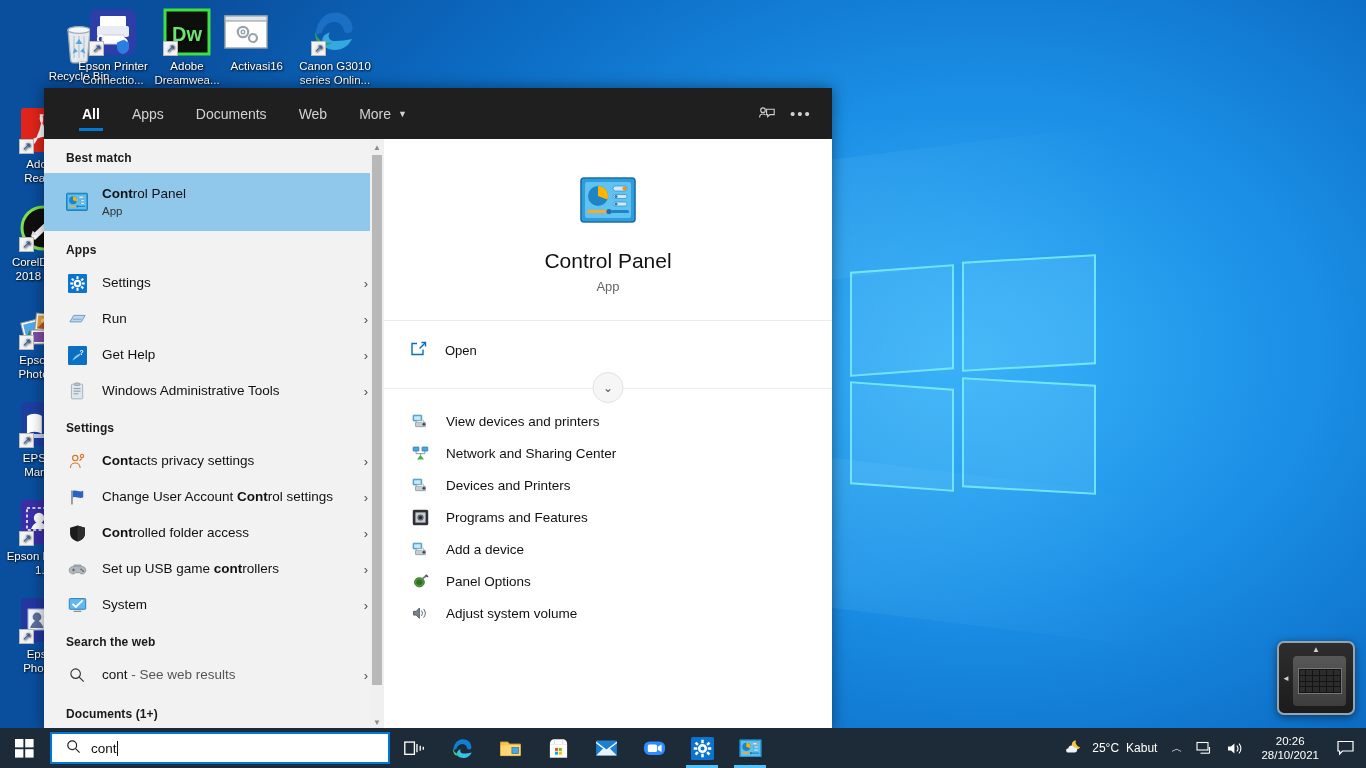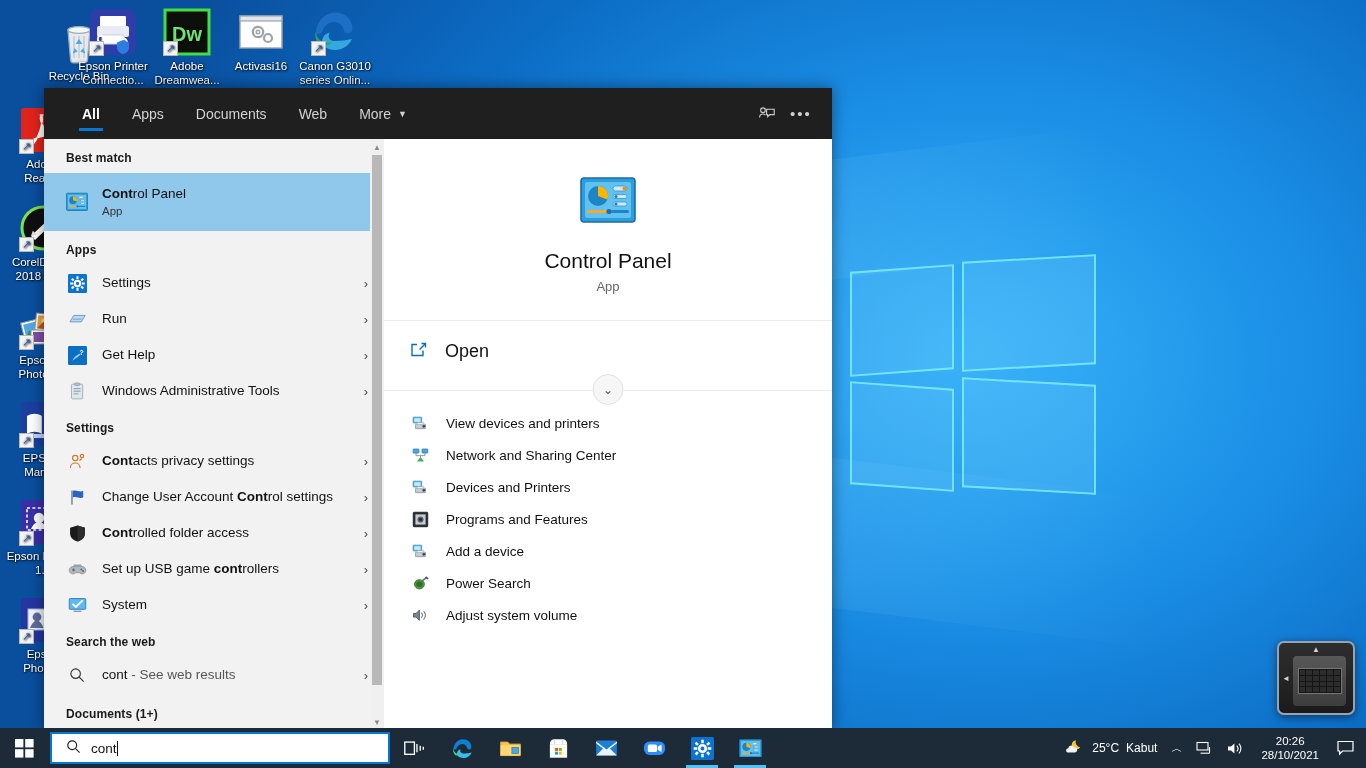--- a/index.html
+++ b/index.html
@@ -103,21 +103,21 @@
   #sthumb { position:absolute; left:2px; right:2px; top:16px; height:530px; background:#b8b8b8; }
 
   
   #preview { flex:1; background:#fff; display:flex; flex-direction:column; min-width:0; }
   #pv-hero { padding:38px 0 26px; text-align:center; border-bottom:1px solid #ececec; }
   #pv-hero .hero-ico { margin:0 auto 22px; }
   #pv-title { font-size:21px; color:#111; font-weight:400; }
   #pv-sub { font-size:13px; color:#666; margin-top:6px; }
   #pv-actions { position:relative; border-bottom:1px solid #ececec; padding:14px 0 22px; }
   .pv-act { display:flex; align-items:center; gap:18px; padding:6px 0 6px 26px; cursor:default; }
-  .pv-act .lbl { font-size:18px; color:#111; }
+  .pv-act .lbl { font-size:13px; color:#111; }
   #pv-expand {
     position:absolute; left:50%; bottom:-15px; transform:translateX(-50%);
     width:31px; height:31px; border-radius:50%; background:#f6f6f6;
     border:1px solid #e2e2e2; display:flex; align-items:center; justify-content:center;
     font-size:12px; color:#555;
   }
   #pv-recent { flex:1; padding:16px 0 0; overflow:hidden; }
   #pv-recent .sec-head { padding:0 0 10px 26px; }
   .rc-row { display:flex; align-items:center; gap:16px; padding:0 0 0 26px; height:32px; cursor:default; }
   .rc-row .lbl { font-size:13.5px; color:#111; }
@@ -207,21 +207,21 @@
         </svg><span class="shortcut-arrow">↗</span></div>
       <span class="lbl">Epson Printer Connectio...</span>
     </div>
     <div class="dicon" style="left: 150px; top: 8px;">
       <div class="gfx"><svg width="48" height="48" viewBox="0 0 48 48">
           <rect x="2" y="2" width="44" height="44" fill="#0c0f0a" stroke="#3fe03f" stroke-width="3"></rect>
           <text x="24" y="33" font-family="Liberation Sans, sans-serif" font-size="20" font-weight="bold" fill="#6ee26e" text-anchor="middle">Dw</text>
         </svg><span class="shortcut-arrow">↗</span></div>
       <span class="lbl">Adobe Dreamwea...</span>
     </div>
-    <div class="dicon" style="left: 224px; top: 8px;">
+    <div class="dicon" style="left: 209px; top: 8px; text-align: right;">
       <div class="gfx"><svg width="48" height="48" viewBox="0 0 48 48">
           <rect x="3" y="8" width="42" height="32" fill="#fff" stroke="#9aa3ab" stroke-width="1.4"></rect>
           <rect x="3" y="8" width="42" height="5" fill="#e2e6ea" stroke="#9aa3ab" stroke-width="1.2"></rect>
           <g fill="none" stroke="#9aa3ab" stroke-width="2.2">
             <circle cx="21" cy="24" r="5.2"></circle>
             <circle cx="31" cy="30" r="4"></circle>
           </g>
           <circle cx="21" cy="24" r="1.8" fill="#fff" stroke="#9aa3ab" stroke-width="1.4"></circle>
         </svg></div>
       <span class="lbl">Activasi16</span>
@@ -596,21 +596,21 @@
             </div>
             <div class="rc-row">
               <div class="rc-ico">
                 <svg width="17" height="14.45" viewBox="0 0 22 18">
                   <ellipse cx="9.6" cy="10.4" rx="6.4" ry="6" fill="#4d9b3a" stroke="#2d6622"></ellipse>
                   <ellipse cx="9.6" cy="10.4" rx="4" ry="3.6" fill="#2f7024"></ellipse>
                   <path d="M13.6 5.6 19 1.6" stroke="#6b7680" stroke-width="2.3"></path>
                   <path d="M17.6 1 20.8 3.4" stroke="#4d5760" stroke-width="2.3"></path>
                 </svg>
               </div>
-              <span class="lbl">Power Search</span>
+              <span class="lbl">Panel Options</span>
             </div>
             <div class="rc-row">
               <div class="rc-ico">
                 <svg width="17" height="14.45" viewBox="0 0 22 18" fill="none" stroke="#4f5660" stroke-width="1.2">
                   <path d="M2 6.6h3.4L9.6 2.4v13.2L5.4 11.4H2z" fill="#7d858f" stroke="#4f5660"></path>
                   <path d="M12.3 5.6a5.4 5.4 0 0 1 0 6.8"></path>
                   <path d="M15 3.4a8.8 8.8 0 0 1 0 11.2"></path>
                 </svg>
               </div>
               <span class="lbl">Adjust system volume</span>

